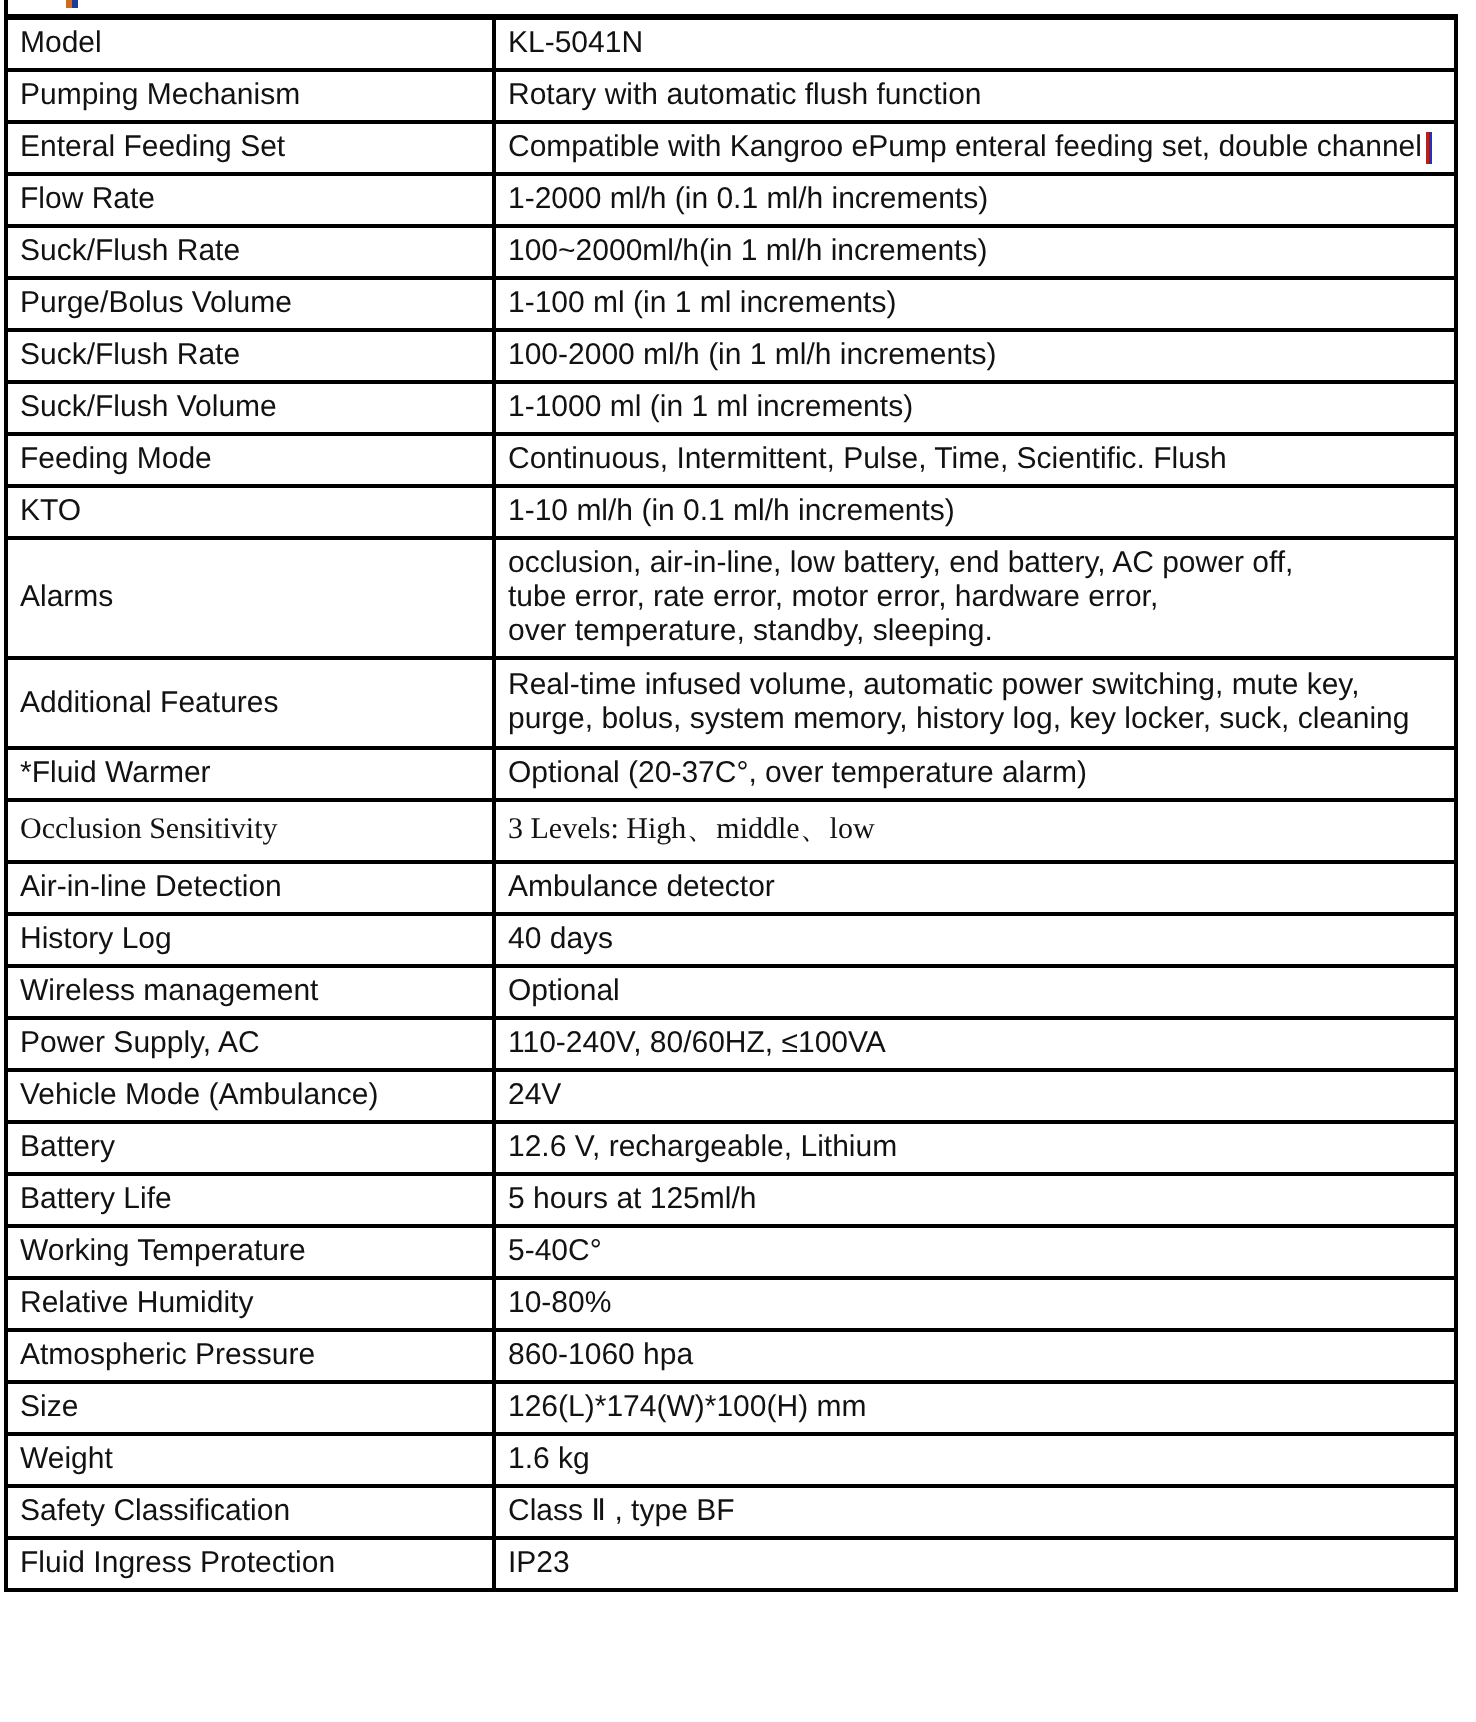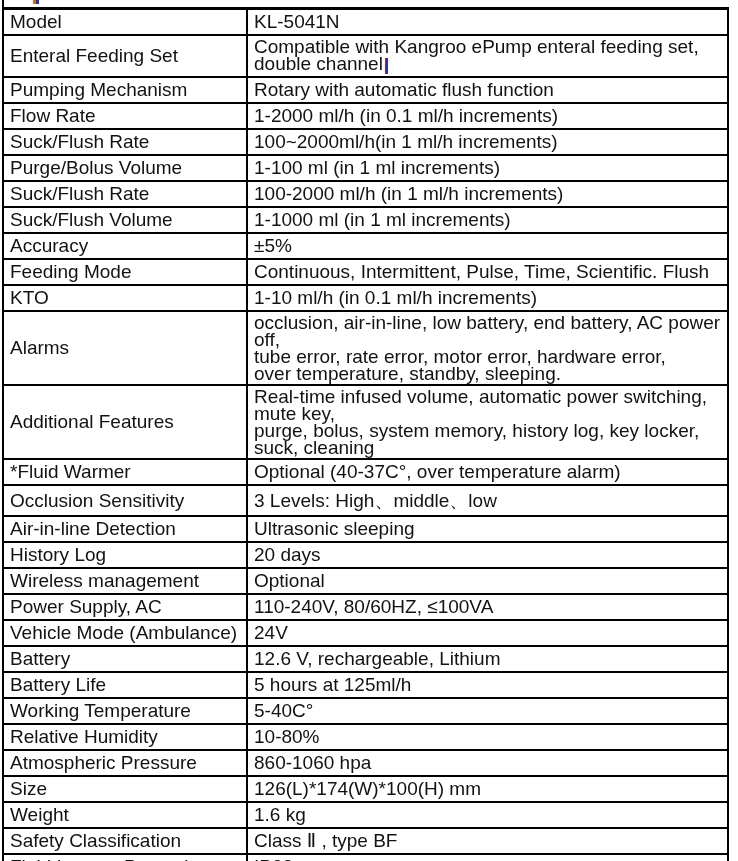--- a/index.html
+++ b/index.html
@@ -41,28 +41,28 @@
     position: absolute;
     left: 2px;
     top: 7px;
     width: 727px;
     border-collapse: collapse;
     table-layout: fixed;
   }
   table.spec-table td {
     border: 2px solid #000000;
     padding: 2px 6px;
-    font-size: 19px;
+    font-size: 15px;
     color: #121212;
     line-height: 17px;
     vertical-align: middle;
     overflow: hidden;
   }
   table.spec-table tr { height: 26px; }
-  table.spec-table tr.h-tall   { height: 31px; }
+  table.spec-table tr.h-tall   { height: 31px; font-family: Liberation Serif, serif; }
   table.spec-table tr.h-2line  { height: 45px; padding-left: 17px; }
   table.spec-table tr.h-3line  { height: 60px; }
   table.spec-table { border-top: 3px solid #000; }
   td.label-cell { width: 230px; }
   td.value-cell { white-space: pre-line; }
   .caret {
     display: inline-block;
     width: 3px;
     height: 16px;
     margin-left: 2px;
@@ -79,50 +79,46 @@
   </div>
   <div class="left-bar-remnant"></div>
 
   <table class="spec-table">
     <tbody>
         <tr>
     <td class="label-cell">Model</td>
     <td class="value-cell">KL-5041N</td>
   </tr>
         <tr>
+    <td class="label-cell">Pumping Mechanism</td>
+    <td class="value-cell">Rotary with automatic flush function</td>
+  </tr>
+        <tr>
     <td class="label-cell">Enteral Feeding Set</td>
     <td class="value-cell">Compatible with Kangroo ePump enteral feeding set, double channel<span class="caret" style="background: linear-gradient(90deg, rgb(178, 34, 34) 50%, rgb(34, 51, 187) 50%);"></span></td>
   </tr>
         <tr>
-    <td class="label-cell">Pumping Mechanism</td>
-    <td class="value-cell">Rotary with automatic flush function</td>
-  </tr>
-        <tr>
     <td class="label-cell">Flow Rate</td>
     <td class="value-cell">1-2000 ml/h (in 0.1 ml/h increments)</td>
   </tr>
         <tr>
     <td class="label-cell">Suck/Flush Rate</td>
     <td class="value-cell">100~2000ml/h(in 1 ml/h increments)</td>
   </tr>
         <tr>
     <td class="label-cell">Purge/Bolus Volume</td>
     <td class="value-cell">1-100 ml (in 1 ml increments)</td>
   </tr>
         <tr>
     <td class="label-cell">Suck/Flush Rate</td>
     <td class="value-cell">100-2000 ml/h (in 1 ml/h increments)</td>
   </tr>
         <tr>
     <td class="label-cell">Suck/Flush Volume</td>
     <td class="value-cell">1-1000 ml (in 1 ml increments)</td>
-  </tr>
-        <tr>
-    <td class="label-cell">Accuracy</td>
-    <td class="value-cell">±5%</td>
   </tr>
         <tr>
     <td class="label-cell">Feeding Mode</td>
     <td class="value-cell">Continuous, Intermittent, Pulse, Time, Scientific. Flush</td>
   </tr>
         <tr>
     <td class="label-cell">KTO</td>
     <td class="value-cell">1-10 ml/h (in 0.1 ml/h increments)</td>
   </tr>
         <tr class="h-3line">
@@ -131,33 +127,33 @@
 tube error, rate error, motor error, hardware error,
 over temperature, standby, sleeping.</td>
   </tr>
         <tr class="h-2line">
     <td class="label-cell">Additional Features</td>
     <td class="value-cell">Real-time infused volume, automatic power switching, mute key,
 purge, bolus, system memory, history log, key locker, suck, cleaning</td>
   </tr>
         <tr>
     <td class="label-cell">*Fluid Warmer</td>
-    <td class="value-cell">Optional (40-37C°, over temperature alarm)</td>
+    <td class="value-cell">Optional (20-37C°, over temperature alarm)</td>
   </tr>
         <tr class="h-tall">
     <td class="label-cell">Occlusion Sensitivity</td>
     <td class="value-cell">3 Levels: High、middle、low</td>
   </tr>
         <tr>
     <td class="label-cell">Air-in-line Detection</td>
-    <td class="value-cell">Ultrasonic sleeping</td>
+    <td class="value-cell">Ambulance detector</td>
   </tr>
         <tr>
     <td class="label-cell">History Log</td>
-    <td class="value-cell">20 days</td>
+    <td class="value-cell">40 days</td>
   </tr>
         <tr>
     <td class="label-cell">Wireless management</td>
     <td class="value-cell">Optional</td>
   </tr>
         <tr>
     <td class="label-cell">Power Supply, AC</td>
     <td class="value-cell">110-240V, 80/60HZ, ≤100VA</td>
   </tr>
         <tr>

